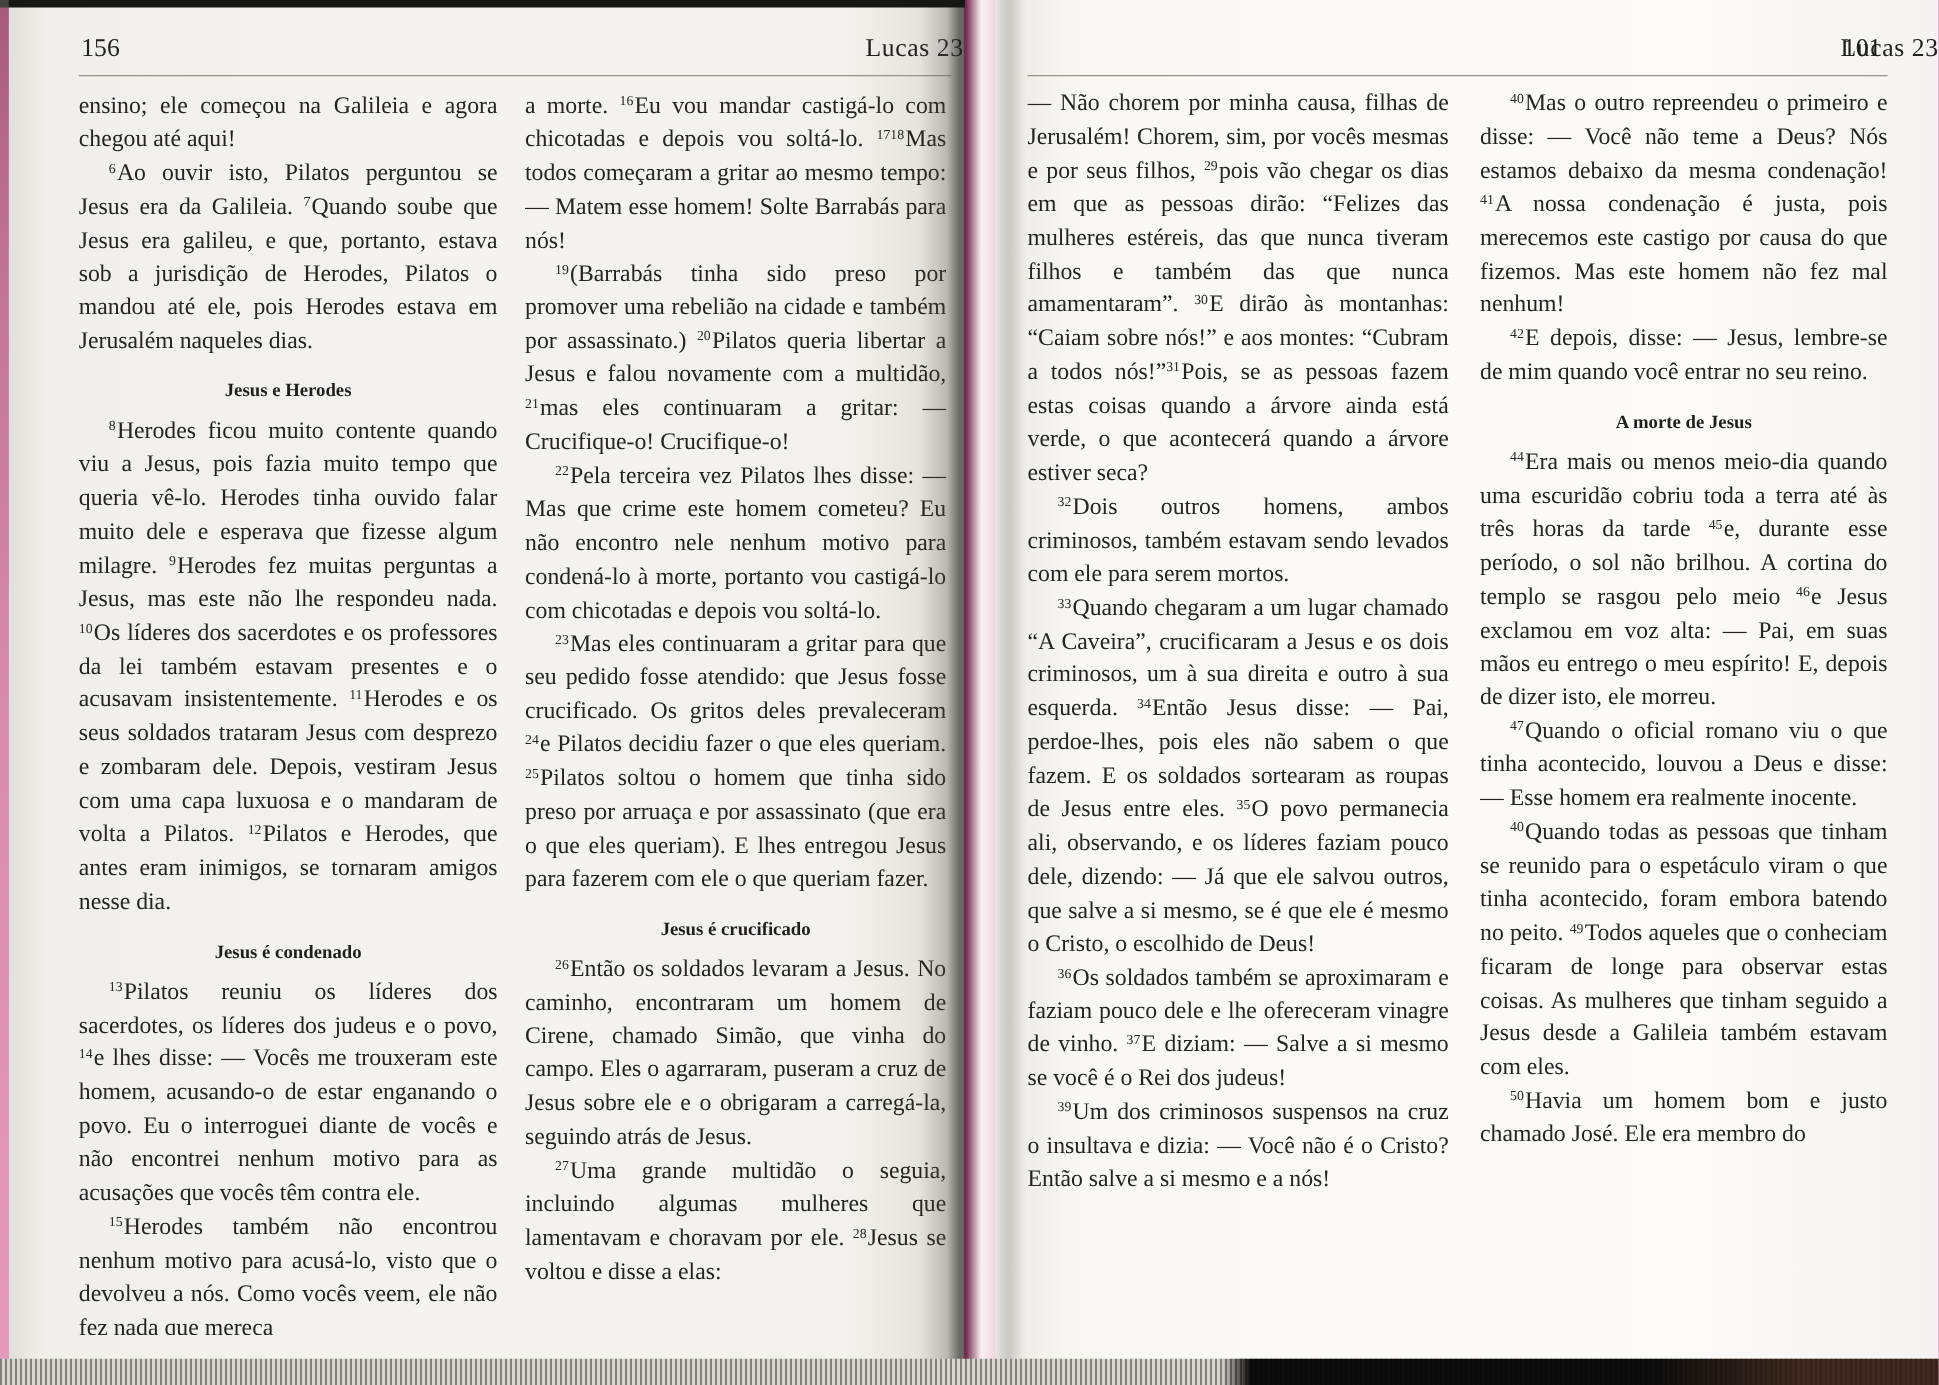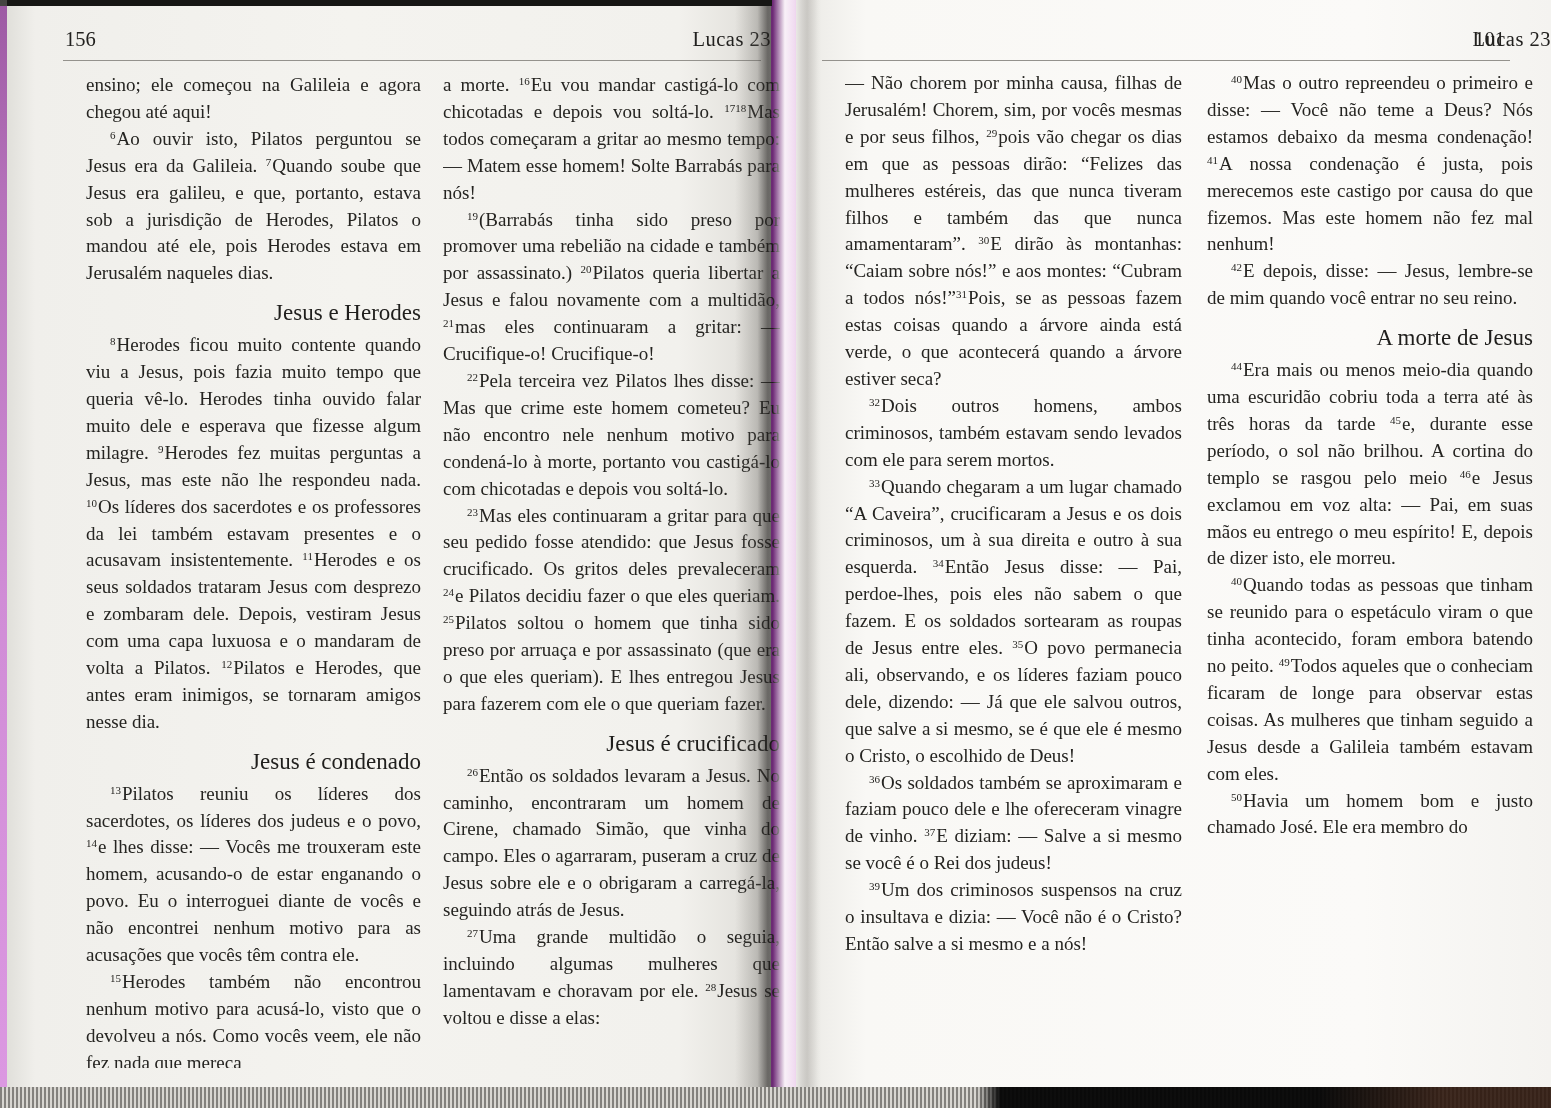--- a/index.html
+++ b/index.html
@@ -2,21 +2,21 @@
 <html><head>
 <meta charset="utf-8">
 <style>
   html,body{margin:0;padding:0;}
   body{
     width:1551px;height:1108px;
     font-family:"Liberation Serif","DejaVu Serif",serif;
     background:#e9e8e5;
     overflow:hidden;
   }
-  .scan{position:relative;width:1551px;height:1108px;overflow:hidden;background:#d946ef;}
+  .scan{position:relative;width:1551px;height:1108px;overflow:hidden;background:#ec4899;}
 
   
   .edge-top{position:absolute;top:0;left:0;width:772px;height:6px;background:#161614;}
   .edge-left{position:absolute;top:0;left:0;width:7px;height:1090px;
     background:linear-gradient(180deg,#6b6966 0,#98968f 18%,#c9c7c2 55%,#dddbd6 100%);opacity:.55;}
   .edge-bottom{position:absolute;bottom:0;left:0;width:1551px;height:21px;
     background:
       linear-gradient(90deg, rgba(0,0,0,0) 0 63%, rgba(5,5,5,.96) 64.5% 85%, rgba(46,24,14,.9) 93% 100%),
       repeating-linear-gradient(90deg,#83817d 0 2px,#d8d6d1 2px 4px);}
   .spine{position:absolute;top:0;left:735px;width:86px;height:1092px;
@@ -44,29 +44,29 @@
   .page-left .pnum{left:58px;}
   .page-left .rhead{padding-left:20px;}
   .page-right .pnum{right:46px;}
   .headrule{position:absolute;top:60px;height:0;border-top:1.6px solid #94928d;}
   .page-left .headrule{left:56px;width:698px;}
   .page-right .headrule{left:26px;width:688px;}
 
   
   .col{position:absolute;top:72px;height:996px;overflow:hidden;
     font-size:19px;line-height:26.9px;color:#252421;
-    text-align:justify;margin-left:23px;}
+    text-align:justify;}
   .page-left  .col.c0{left:56px;width:335px;}
   .page-left  .col.c1{left:413px;width:337px;}
   .page-right .col.c0{left:26px;width:337px;top:70px;}
   .page-right .col.c1{left:388px;width:326px;top:70px;}
 
   .para{margin:0;}
   .para.indent{text-indent:24px;}
-  .sec-heading{margin:13px 0 5px 0;font-size:23px;font-weight:normal;text-align:right;color:#1f1e1c;}
+  .sec-heading{margin:13px 0 5px 0;font-size:15px;font-weight:bold;text-align:center;color:#1f1e1c;}
   sup.vn{font-size:11px;line-height:0;vertical-align:6px;letter-spacing:0;margin-right:1px;}
 </style>
 </head>
 <body>
 
 <div class="scan">
 
   <div class="page page-left">
     <div class="phead">
       <span class="pnum">156</span>
@@ -104,20 +104,21 @@
         <p class="para indent"><sup class="vn">32</sup>Dois outros homens, ambos criminosos, também estavam sendo levados com ele para serem mortos.</p>
         <p class="para indent"><sup class="vn">33</sup>Quando chegaram a um lugar chamado “A Caveira”, crucificaram a Jesus e os dois criminosos, um à sua direita e outro à sua esquerda. <sup class="vn">34</sup>Então Jesus disse: — Pai, perdoe-lhes, pois eles não sabem o que fazem. E os soldados sortearam as roupas de Jesus entre eles. <sup class="vn">35</sup>O povo permanecia ali, observando, e os líderes faziam pouco dele, dizendo: — Já que ele salvou outros, que salve a si mesmo, se é que ele é mesmo o Cristo, o escolhido de Deus!</p>
         <p class="para indent"><sup class="vn">36</sup>Os soldados também se aproximaram e faziam pouco dele e lhe ofereceram vinagre de vinho. <sup class="vn">37</sup>E diziam: — Salve a si mesmo se você é o Rei dos judeus!</p>
         <p class="para indent"><sup class="vn">39</sup>Um dos criminosos suspensos na cruz o insultava e dizia: — Você não é o Cristo? Então salve a si mesmo e a nós!</p>
       </div>
     <div class="col c1">
         <p class="para indent"><sup class="vn">40</sup>Mas o outro repreendeu o primeiro e disse: — Você não teme a Deus? Nós estamos debaixo da mesma condenação! <sup class="vn">41</sup>A nossa condenação é justa, pois merecemos este castigo por causa do que fizemos. Mas este homem não fez mal nenhum!</p>
         <p class="para indent"><sup class="vn">42</sup>E depois, disse: — Jesus, lembre-se de mim quando você entrar no seu reino.</p>
         <h2 class="sec-heading">A morte de Jesus</h2>
         <p class="para indent"><sup class="vn">44</sup>Era mais ou menos meio-dia quando uma escuridão cobriu toda a terra até às três horas da tarde <sup class="vn">45</sup>e, durante esse período, o sol não brilhou. A cortina do templo se rasgou pelo meio <sup class="vn">46</sup>e Jesus exclamou em voz alta: — Pai, em suas mãos eu entrego o meu espírito! E, depois de dizer isto, ele morreu.</p>
+        <p class="para indent"><sup class="vn">47</sup>Quando o oficial romano viu o que tinha acontecido, louvou a Deus e disse: — Esse homem era realmente inocente.</p>
         <p class="para indent"><sup class="vn">40</sup>Quando todas as pessoas que tinham se reunido para o espetáculo viram o que tinha acontecido, foram embora batendo no peito. <sup class="vn">49</sup>Todos aqueles que o conheciam ficaram de longe para observar estas coisas. As mulheres que tinham seguido a Jesus desde a Galileia também estavam com eles.</p>
         <p class="para indent"><sup class="vn">50</sup>Havia um homem bom e justo chamado José. Ele era membro do</p>
       </div>
   </div>
 
   <div class="spine"></div>
   <div class="edge-top"></div>
   <div class="edge-left"></div>
   <div class="edge-bottom"></div>
 

